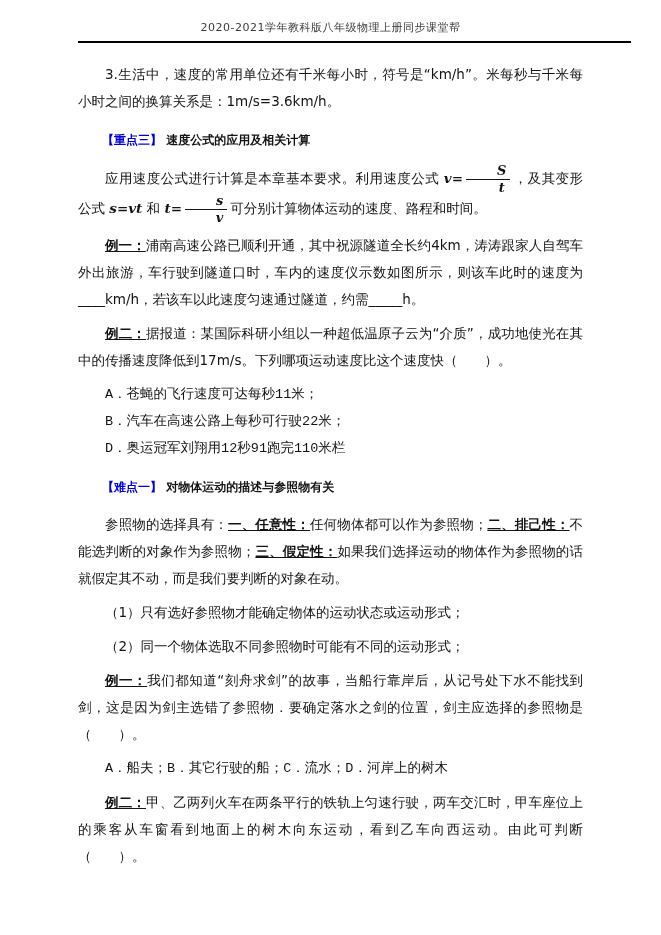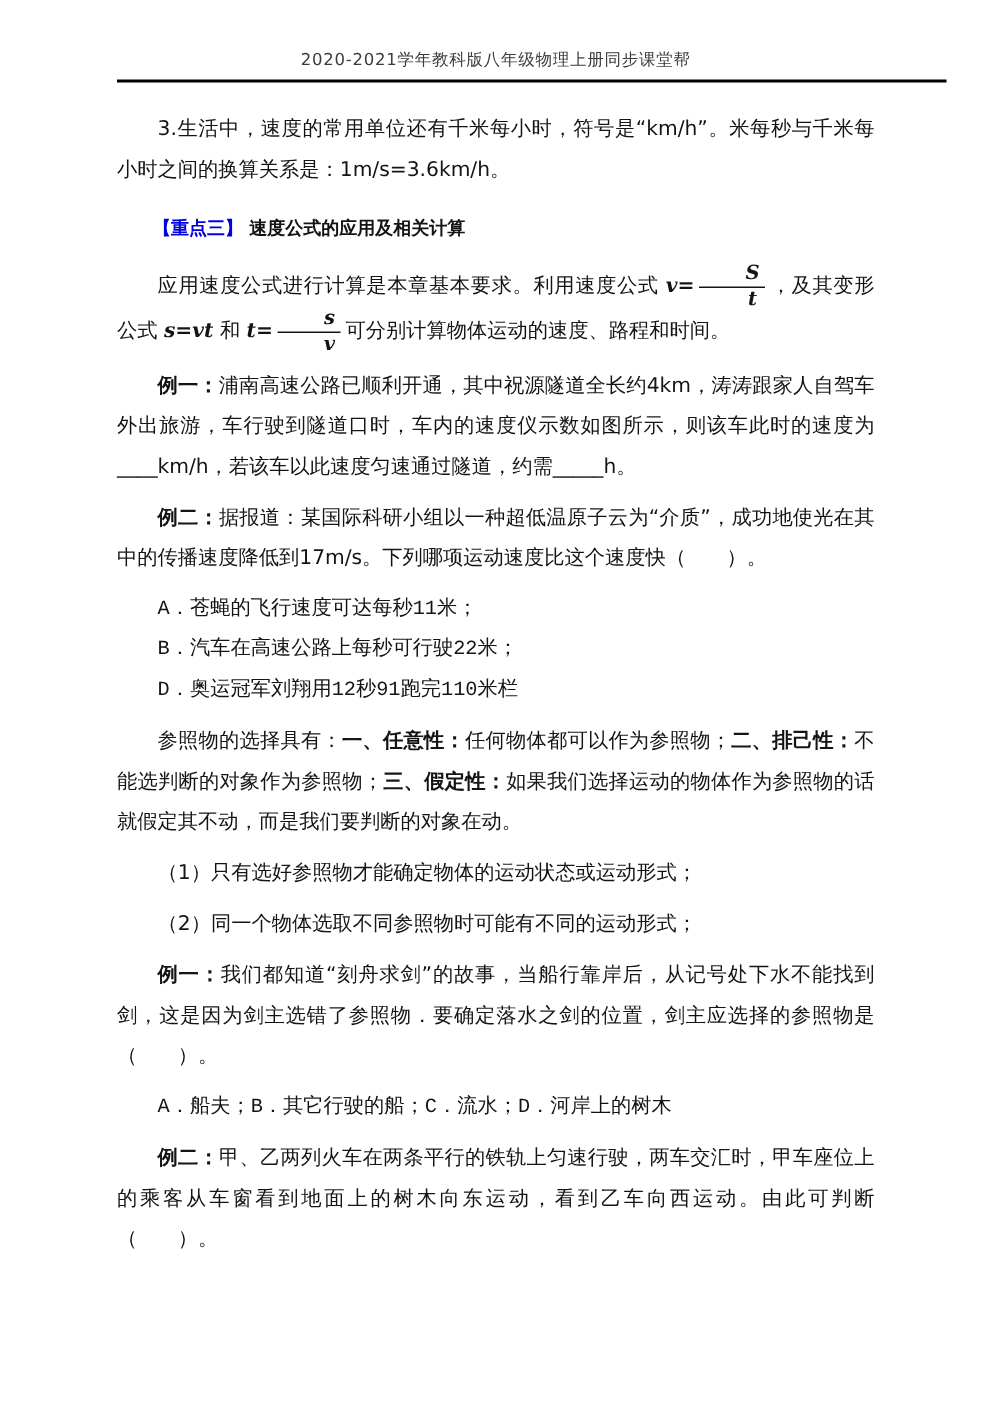--- a/index.html
+++ b/index.html
@@ -6,21 +6,21 @@
   html, body { background: #ffffff; }
   body {
     width: 661px;
     height: 935px;
     margin: 0 auto;
     font-family: "DejaVu Sans", sans-serif;
     color: #141414;
     overflow: hidden;
     position: relative;
   }
-  .doc-header { padding-top: 32px; }
+  .doc-header { padding-top: 20px; }
   .doc-header-title {
     text-align: center;
     font-size: 11px;
     color: #3c3c3c;
     letter-spacing: 0.5px;
     line-height: 16px;
   }
   .doc-header-rule {
     margin: 5px 30px 0 78px;
     border-top: 2px solid #000;
@@ -34,21 +34,21 @@
   }
   .para { text-indent: 2em; margin-bottom: 7px; }
   .heading {
     font-size: 12px;
     font-weight: bold;
     text-indent: 2em;
     margin: 12px 0 10px 0;
     text-align: left;
   }
   .heading .tag { color: #0000dd; }
-  .b { font-weight: bold; }
+  .b { font-weight: bold; text-decoration: underline; }
   .opt { padding-left: 2em; line-height: 27px; font-family: Liberation Mono, monospace; }
   .opt-group { margin-bottom: 7px; }
   .math {
     font-family: "DejaVu Serif", serif;
     font-style: italic;
     font-weight: bold;
   }
   .frac {
     display: inline-block;
     vertical-align: middle;
@@ -105,20 +105,24 @@
     <p class="para">
       <span class="b">例二：</span><span>据报道：某国际科研小组以一种超低温原子云为“介质”，成功地使光在其中的传播速度降低到17m/s。下列哪项运动速度比这个速度快（　　）。</span>
     </p>
 
     <div class="opt-group">
       <div class="opt">A．苍蝇的飞行速度可达每秒11米；</div>
       <div class="opt">B．汽车在高速公路上每秒可行驶22米；</div>
       <div class="opt">D．奥运冠军刘翔用12秒91跑完110米栏</div>
     </div>
 
+    <h3 class="heading">
+      <span class="tag">【难点一】</span>
+      <span>对物体运动的描述与参照物有关</span>
+    </h3>
 
     <p class="para">
       <span>参照物的选择具有：</span><span class="b">一、任意性：</span><span>任何物体都可以作为参照物；</span><span class="b">二、排己性：</span><span>不能选判断的对象作为参照物；</span><span class="b">三、假定性：</span><span>如果我们选择运动的物体作为参照物的话就假定其不动，而是我们要判断的对象在动。</span>
     </p>
 
     <p class="para">（1）只有选好参照物才能确定物体的运动状态或运动形式；</p>
     <p class="para">（2）同一个物体选取不同参照物时可能有不同的运动形式；</p>
 
     <p class="para">
       <span class="b">例一：</span><span>我们都知道“刻舟求剑”的故事，当船行靠岸后，从记号处下水不能找到剑，这是因为剑主选错了参照物．要确定落水之剑的位置，剑主应选择的参照物是（　　）。</span>

